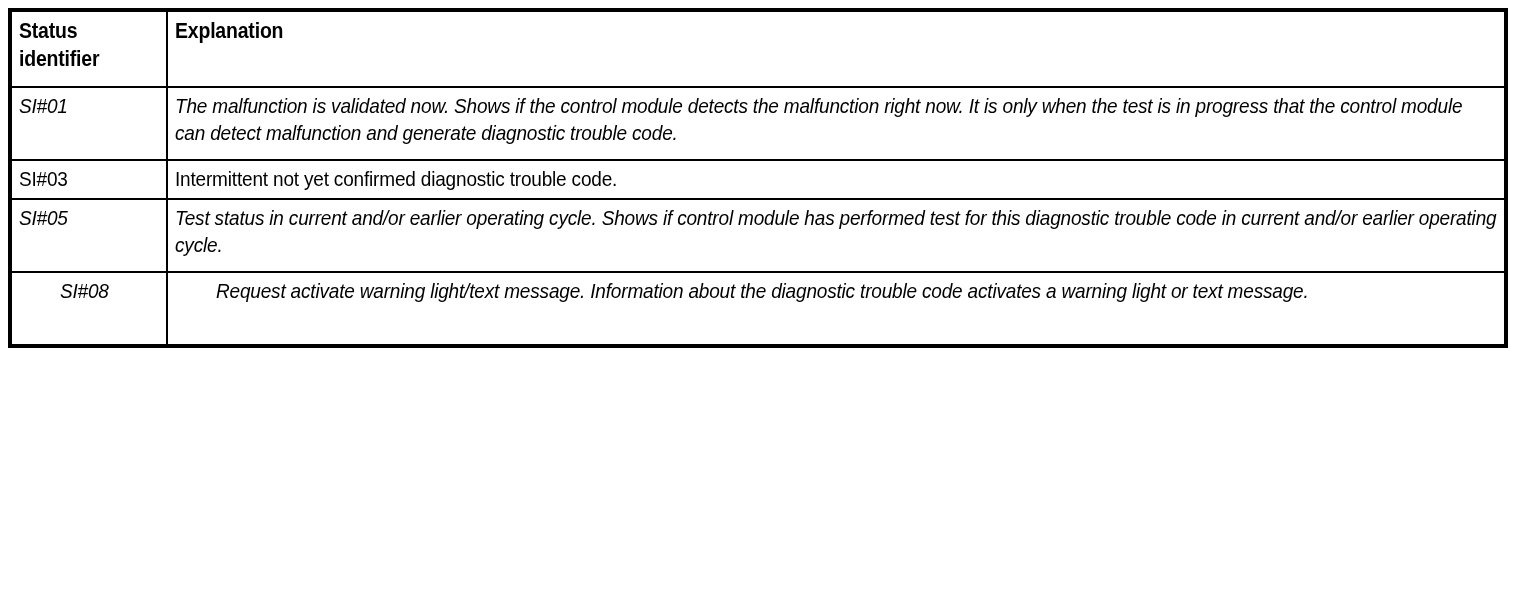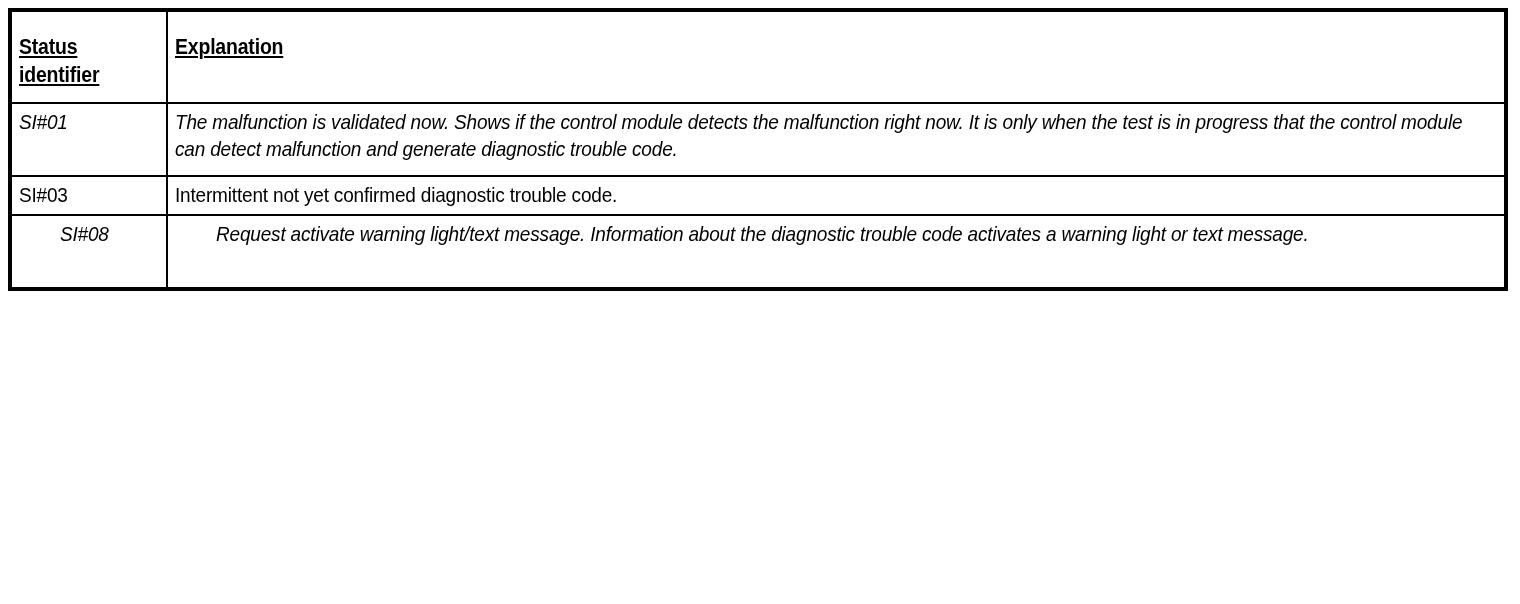--- a/index.html
+++ b/index.html
@@ -53,23 +53,22 @@
     letter-spacing: -0.2px;
     text-align: left;
     background: #ffffff;
     
     transform-origin: left top;
   }
 
   table.status-table thead th {
     font-weight: bold;
     font-size: 21.5px;
-    padding-top: 22px;
+    padding-top: 6px;
     padding-bottom: 6px;
-    text-decoration: underline;
   }
 
   
   table.status-table tr > *:first-child { border-left: none; }
   table.status-table tr > *:last-child  { border-right: none; }
   table.status-table thead tr:first-child > * { border-top: none; }
   table.status-table tbody tr:last-child > *  { border-bottom: none; padding-left: 48px; }
 
   .cellinner {
     display: block;
@@ -122,20 +121,28 @@
         <tr class="r-one">
           <td>
             <span class="cellinner">SI#03</span>
           </td>
           <td>
             <span class="cellinner">Intermittent not yet confirmed diagnostic trouble code.</span>
           </td>
         </tr>
         <tr class="r-two">
           <td>
+            <span class="cellinner">SI#05</span>
+          </td>
+          <td>
+            <span class="cellinner">Test status in current and/or earlier operating cycle. Shows if control module has performed test for this diagnostic trouble code in current and/or earlier operating cycle.</span>
+          </td>
+        </tr>
+        <tr class="r-two">
+          <td>
             <span class="cellinner">SI#08</span>
           </td>
           <td>
             <span class="cellinner">Request activate warning light/text message. Information about the diagnostic trouble code activates a warning light or text message.</span>
           </td>
         </tr>
       </tbody>
     </table>
   </div>
 </div>

